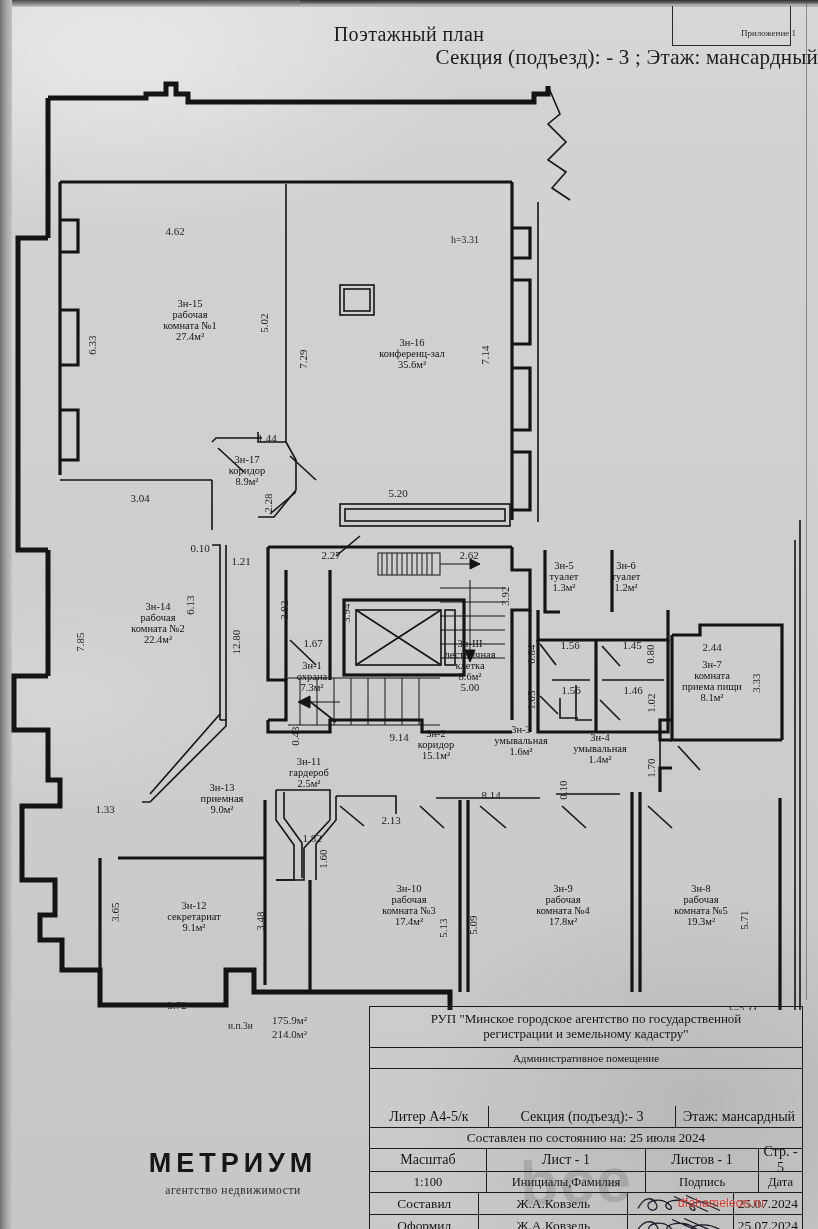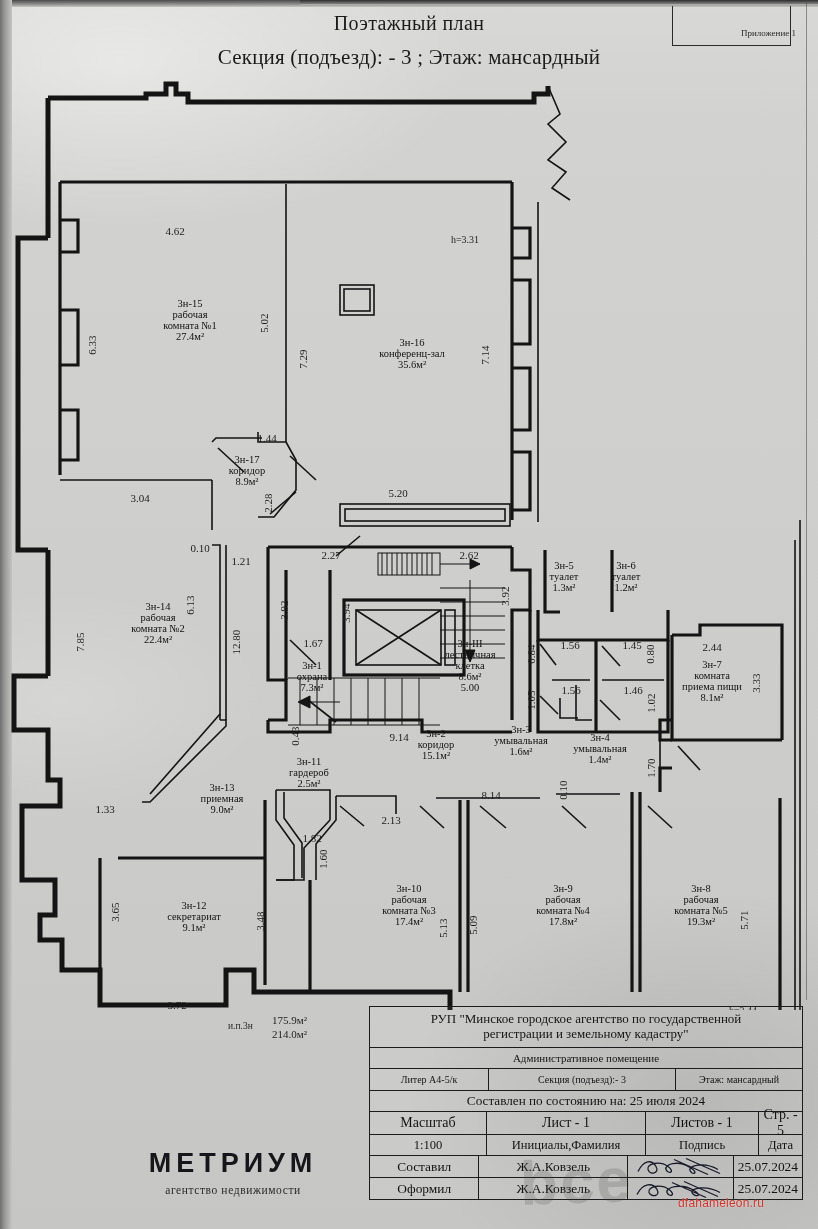--- a/index.html
+++ b/index.html
@@ -33,25 +33,25 @@
     position:absolute;left:0;top:0;width:818px;height:7px;
     background:linear-gradient(180deg,#4a4a4a 0%,#8e8e8e 60%,#c6c6c4 100%);
   }
   .edge-topdark{
     position:absolute;left:300px;top:0;width:518px;height:5px;
     background:linear-gradient(180deg,#2d2d2d 0%,#777 70%,#c6c6c4 100%);
   }
   
   .hdr{position:absolute;left:0;top:0;width:818px;}
   .hdr-line1{
-    position:absolute;left:0;top:12px;width:818px;text-align:center;
+    position:absolute;left:0;top:23px;width:818px;text-align:center;
     font-size:20px;color:#1b1b1b;letter-spacing:.4px;
   }
   .hdr-line2{
-    position:absolute;left:0;top:45px;width:818px;text-align:center;
+    position:absolute;left:0;top:45px;width:818px;text-align:right;
     font-size:21px;color:#1b1b1b;letter-spacing:.2px;
   }
   .hdr-app{
     position:absolute;right:22px;top:28px;
     font-size:9px;color:#2b2b2b;
   }
   .hdr-rule-v1{position:absolute;left:672px;top:6px;width:1px;height:40px;background:#2a2a2a;}
   .hdr-rule-v2{position:absolute;left:790px;top:6px;width:1px;height:40px;background:#2a2a2a;}
   .hdr-rule-h{position:absolute;left:672px;top:45px;width:119px;height:1px;background:#2a2a2a;}
   .hdr-rule-v3{position:absolute;left:806px;top:0px;width:1px;height:1000px;background:#4a4a4a;opacity:.55;}
@@ -73,21 +73,21 @@
     border-right:1.1px solid #1c1c1c;
     display:flex;align-items:center;justify-content:center;
     line-height:1.12;
   }
   .tb .cell:last-child{border-right:none;}
   .tb .full{width:100%;border-right:none;}
   .tb .r-org{height:40px;font-size:13px;}
   .tb .r-org .cell{flex-direction:column;}
   .tb .r-adm{height:20px;font-size:11px;}
   .tb .r-addr{height:19px;font-size:12.4px;}
-  .tb .r-lit{height:21px;font-size:10px;}
+  .tb .r-lit{height:21px;font-size:14px;margin-top:37px;}
   .tb .r-state{height:20px;font-size:13.2px;justify-content:flex-end;}
   .tb .r-sc{height:22px;font-size:14px;}
   .tb .r-sign{height:20px;font-size:12.6px;}
   .tb .r-name{height:21px;font-size:13.4px;}
 
   .c-lit{width:110px;}
   .c-sec{width:178px;}
   .c-fl{flex:1;}
 
   .c-m{width:108px;}

